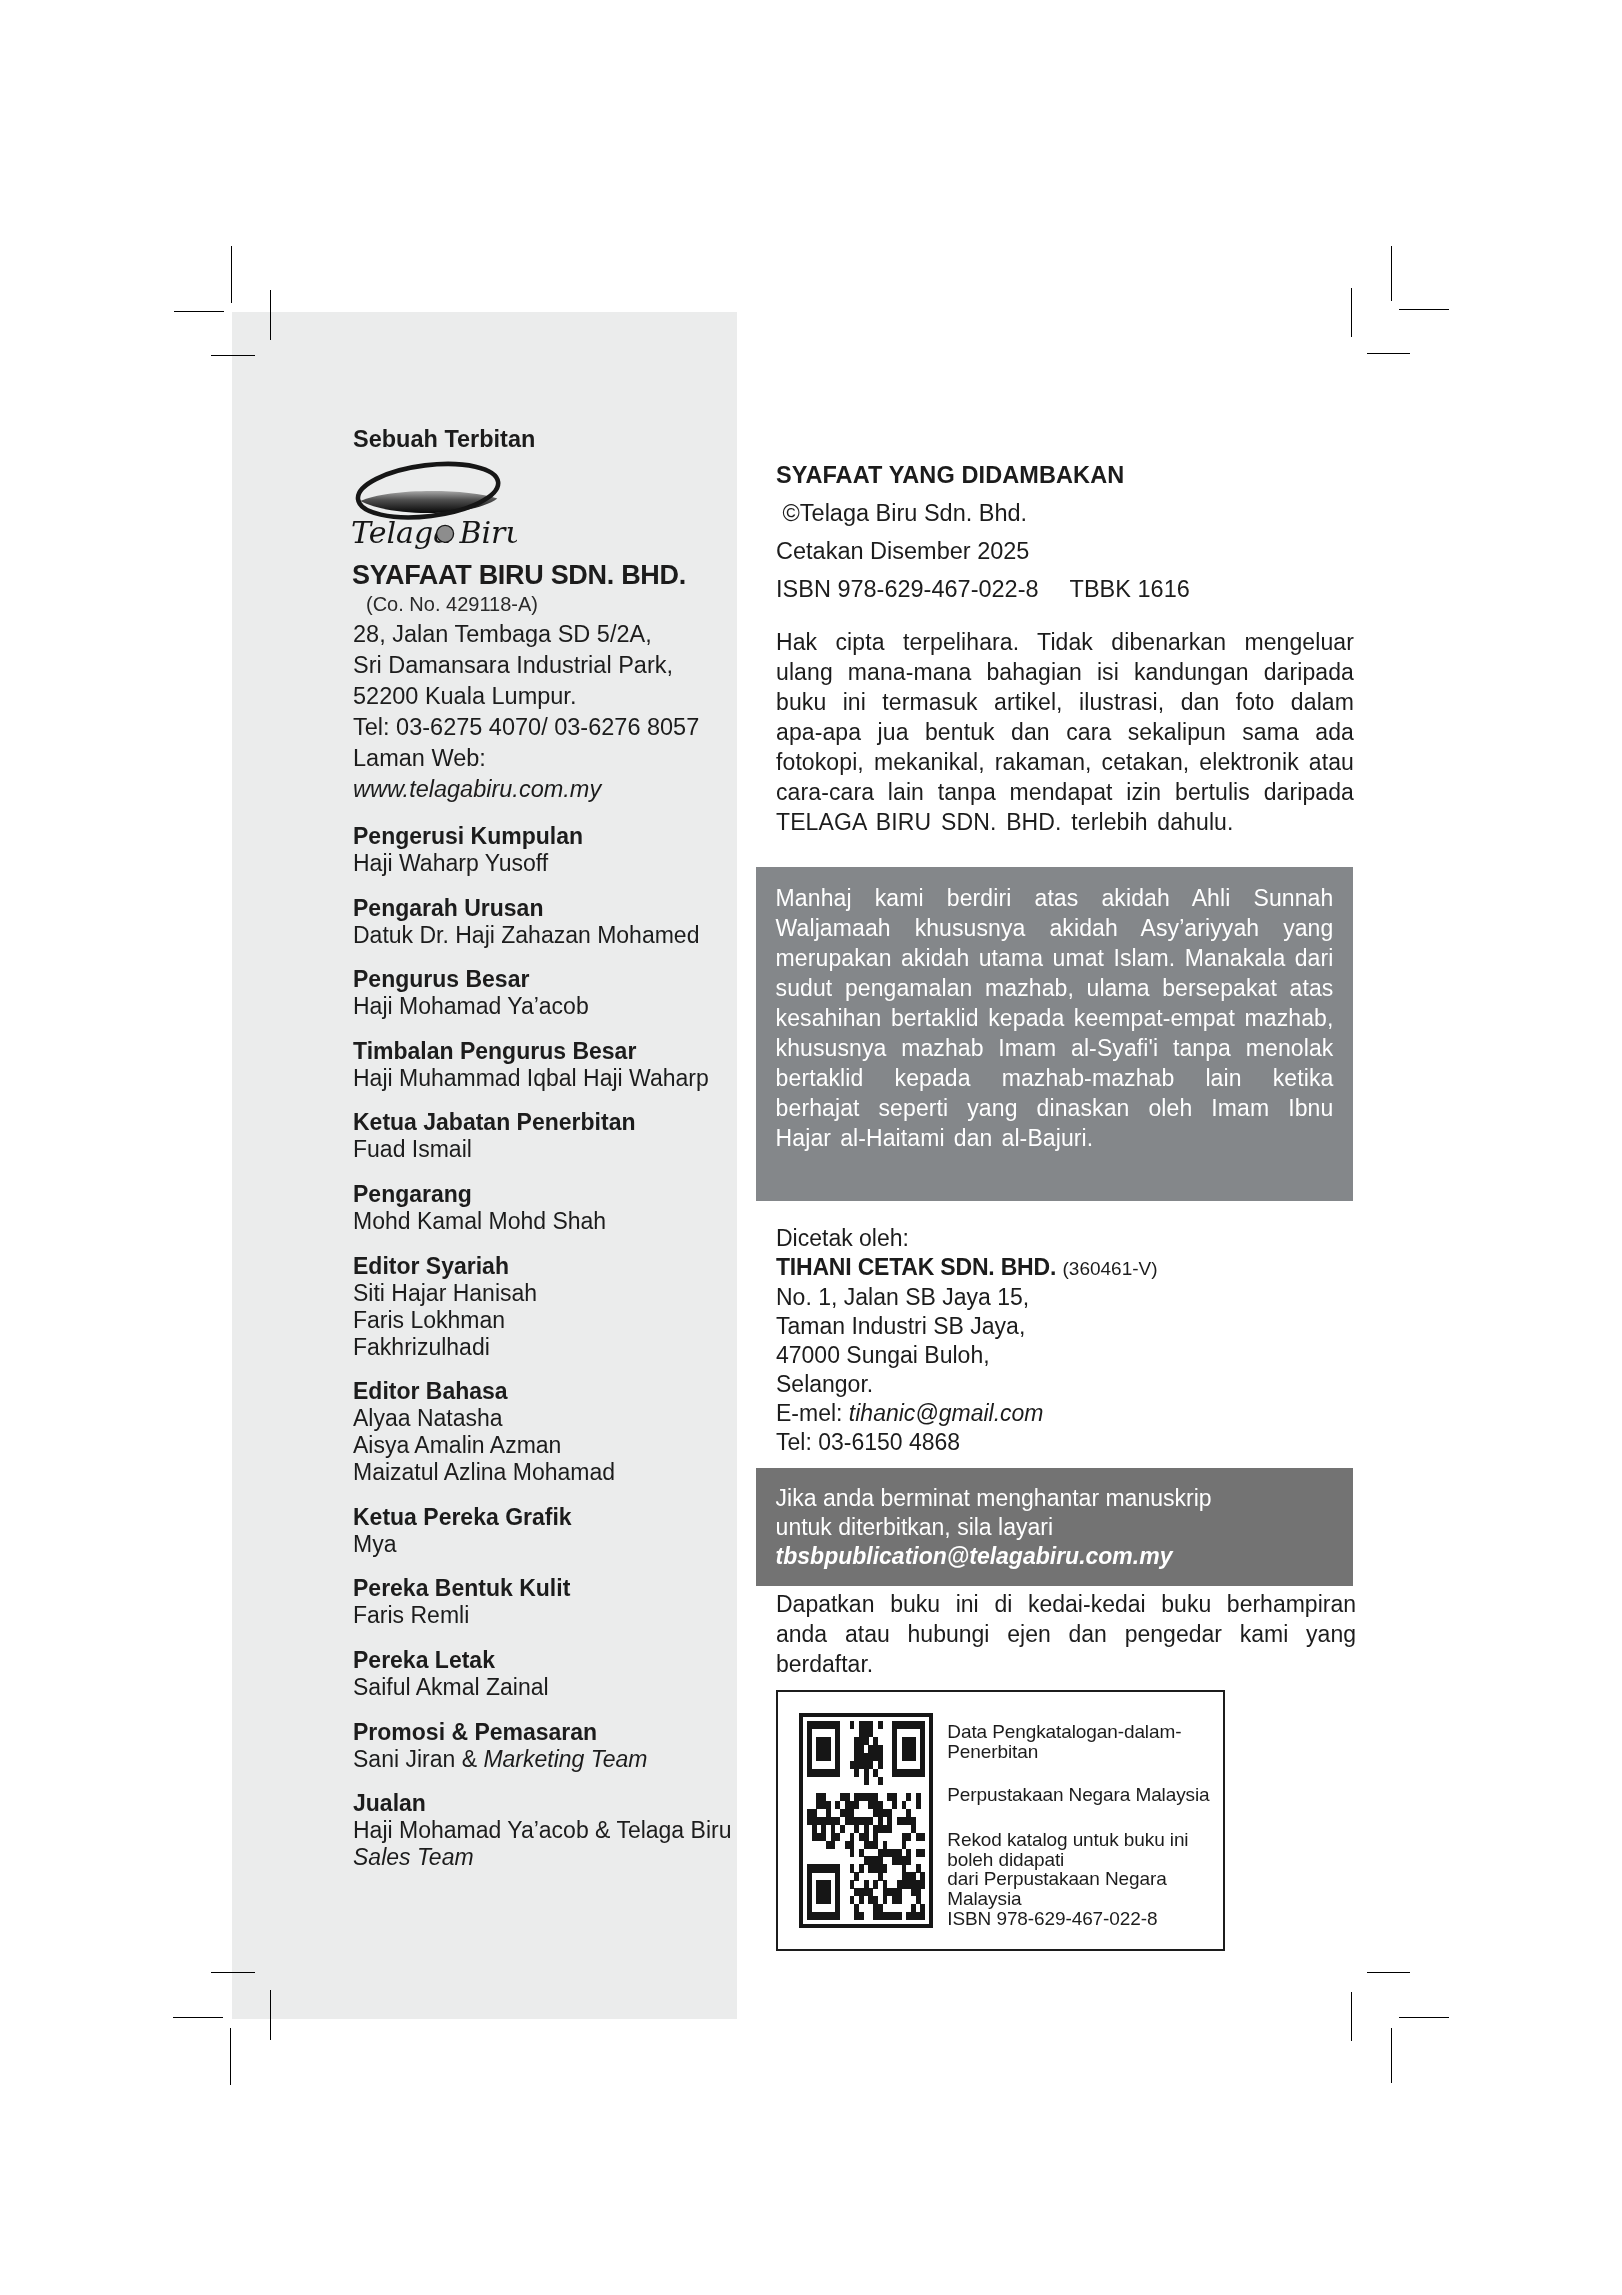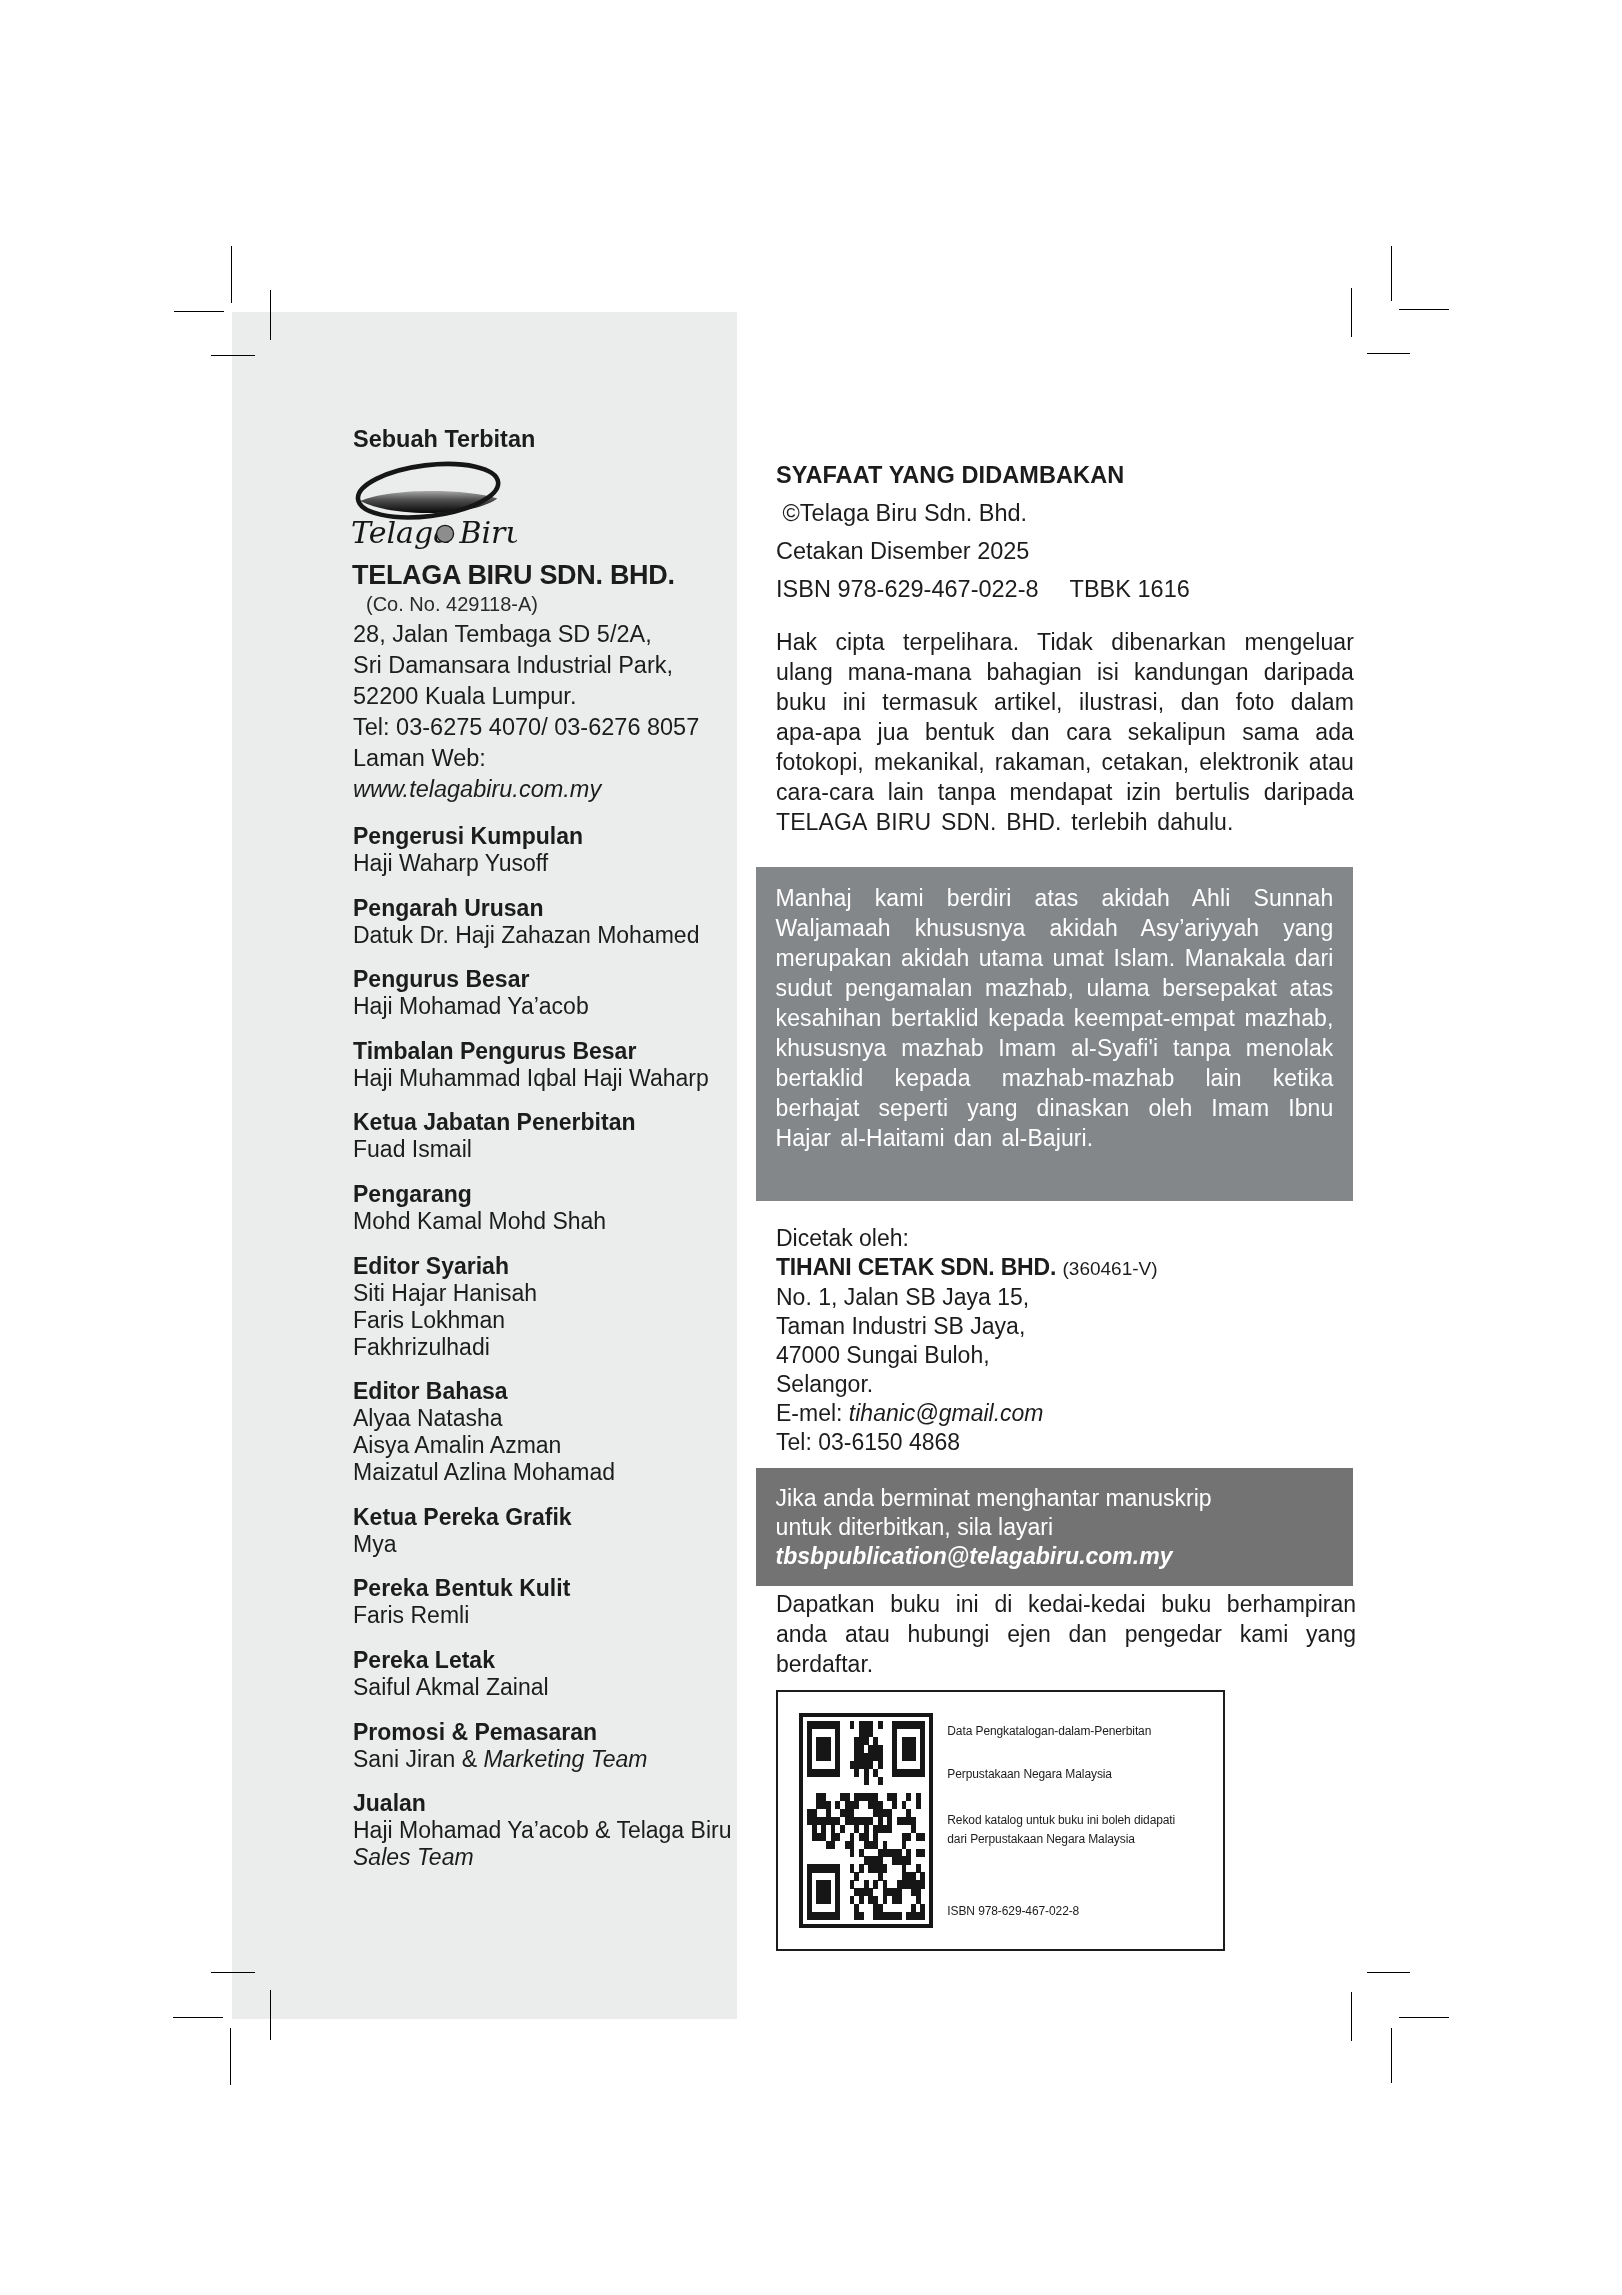--- a/index.html
+++ b/index.html
@@ -38,21 +38,21 @@
   .printer{position:absolute;left:776px;top:1224px;font-size:23px;line-height:29px;}
   .printer .p-name{font-weight:bold;letter-spacing:-0.2px;}
   .printer .p-reg{font-weight:normal;font-size:19px;}
   .printer .italic{font-style:italic;}
   .manuscript-box{position:absolute;left:756px;top:1468px;width:597px;padding:15.6px 19.6px;font-size:23px;line-height:29px;}
   .manuscript-box .m-email{font-style:italic;font-weight:bold;display:block;}
   .availability{position:absolute;left:776px;top:1589px;width:580px;font-size:23px;line-height:30px;text-align:justify;word-spacing:2px;}
   .catalog-box{position:absolute;left:776px;top:1690px;width:449px;height:261px;border:2px solid #1c1c1c;box-sizing:border-box;display:flex;align-items:center;padding:0 11.7px 0 21px;background:#fff;}
   .qr-frame{width:134px;height:215px;border:4.6px solid #161616;background:#fff;padding:3.9px;box-sizing:border-box;flex:0 0 auto;}
   .qr-frame svg{display:block;width:100%;height:100%;}
-  .catalog-text{margin-left:14.3px;flex:1 1 auto;display:flex;flex-direction:column;height:215px;font-size:12px;line-height:19.6px;letter-spacing:-0.1px;color:#1c1c1c;}
+  .catalog-text{margin-left:14.3px;flex:1 1 auto;display:flex;flex-direction:column;height:215px;font-size:19px;line-height:19.6px;letter-spacing:-0.1px;color:#1c1c1c;}
   .catalog-text .c1{margin-top:9px;}
   .catalog-text .c2{margin-top:23.5px;}
   .catalog-text .c3{margin-top:26px;}
   .catalog-text .c-isbn{margin-top:auto;margin-bottom:6.5px;}
 </style>
 </head>
 <body>
 
 <div class="page">
 
@@ -89,21 +89,21 @@
         </linearGradient>
       </defs>
       <path d="M20 66 C 62 46, 182 46, 230 62 C 192 90, 72 92, 20 66 Z" fill="url(#lensGrad)"></path>
       <ellipse cx="124" cy="50" rx="108" ry="39" fill="none" stroke="#161616" stroke-width="7" transform="rotate(-7 124 50)"></ellipse>
       <text x="6" y="130" font-size="46" font-style="italic" font-family="DejaVu Serif, Liberation Serif, serif" fill="#161616">Telaga</text>
       <circle cx="150" cy="116" r="13" fill="#8d8d8d" stroke="#161616" stroke-width="2"></circle>
       <text x="172" y="130" font-size="46" font-style="italic" font-family="DejaVu Serif, Liberation Serif, serif" fill="#161616">Biru</text>
     </svg>
   </div>
 
-  <div class="company">TELAGA BIRU SDN. BHD.</div>
+  <div class="company">SYAFAAT BIRU SDN. BHD.</div>
   <div class="co-no">(Co. No. 429118-A)</div>
 
   <div class="pub-addr">
     <div id="pub-addr-lines">
         <div>28, Jalan Tembaga SD 5/2A,</div>
         <div>Sri Damansara Industrial Park,</div>
         <div>52200 Kuala Lumpur.</div>
       </div>
     <div>Tel: 03-6275 4070/ 03-6276 8057</div>
     <div>Laman Web:</div>

